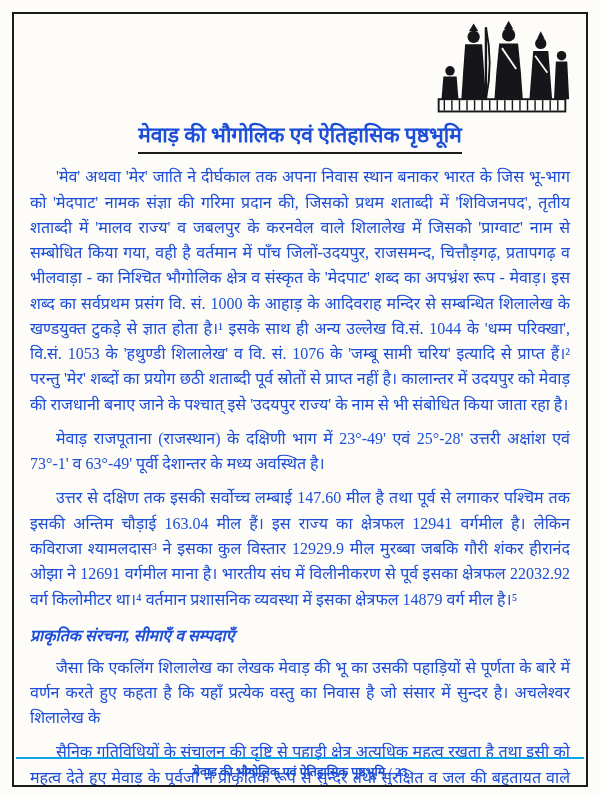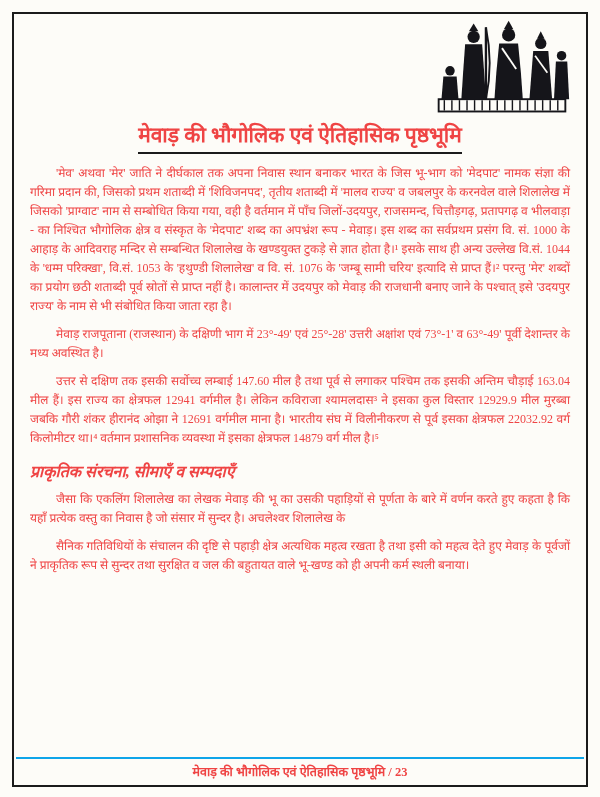--- a/index.html
+++ b/index.html
@@ -8,21 +8,21 @@
     background: #e8e6e0;
   }
   .page {
     position: relative;
     width: 600px;
     height: 797px;
     margin: 0 auto;
     background: #fdfcf8;
     overflow: hidden;
     font-family: "Liberation Serif", "DejaVu Serif", serif;
-    color: #ef4444;
+    color: #1d4ed8;
   }
   .frame {
     position: absolute;
     top: 12px; left: 12px; right: 12px; bottom: 10px;
     border: 2px solid #1b1b1b;
     pointer-events: none;
   }
   .illustration {
     position: absolute;
     top: 16px;
@@ -43,21 +43,21 @@
     font-weight: bold;
     line-height: 1.3;
   }
   .title .underline {
     display: inline-block;
     border-bottom: 2px solid #1b1b1b;
     padding-bottom: 3px;
   }
   p.body-para {
     margin: 0 0 9px 0;
-    font-size: 12px;
+    font-size: 16px;
     line-height: 1.58;
     text-align: justify;
     text-indent: 26px;
   }
   .section-heading {
     margin: 14px 0 8px 0;
     font-size: 16px;
     font-weight: bold;
     line-height: 1.3;
     font-style: italic;

